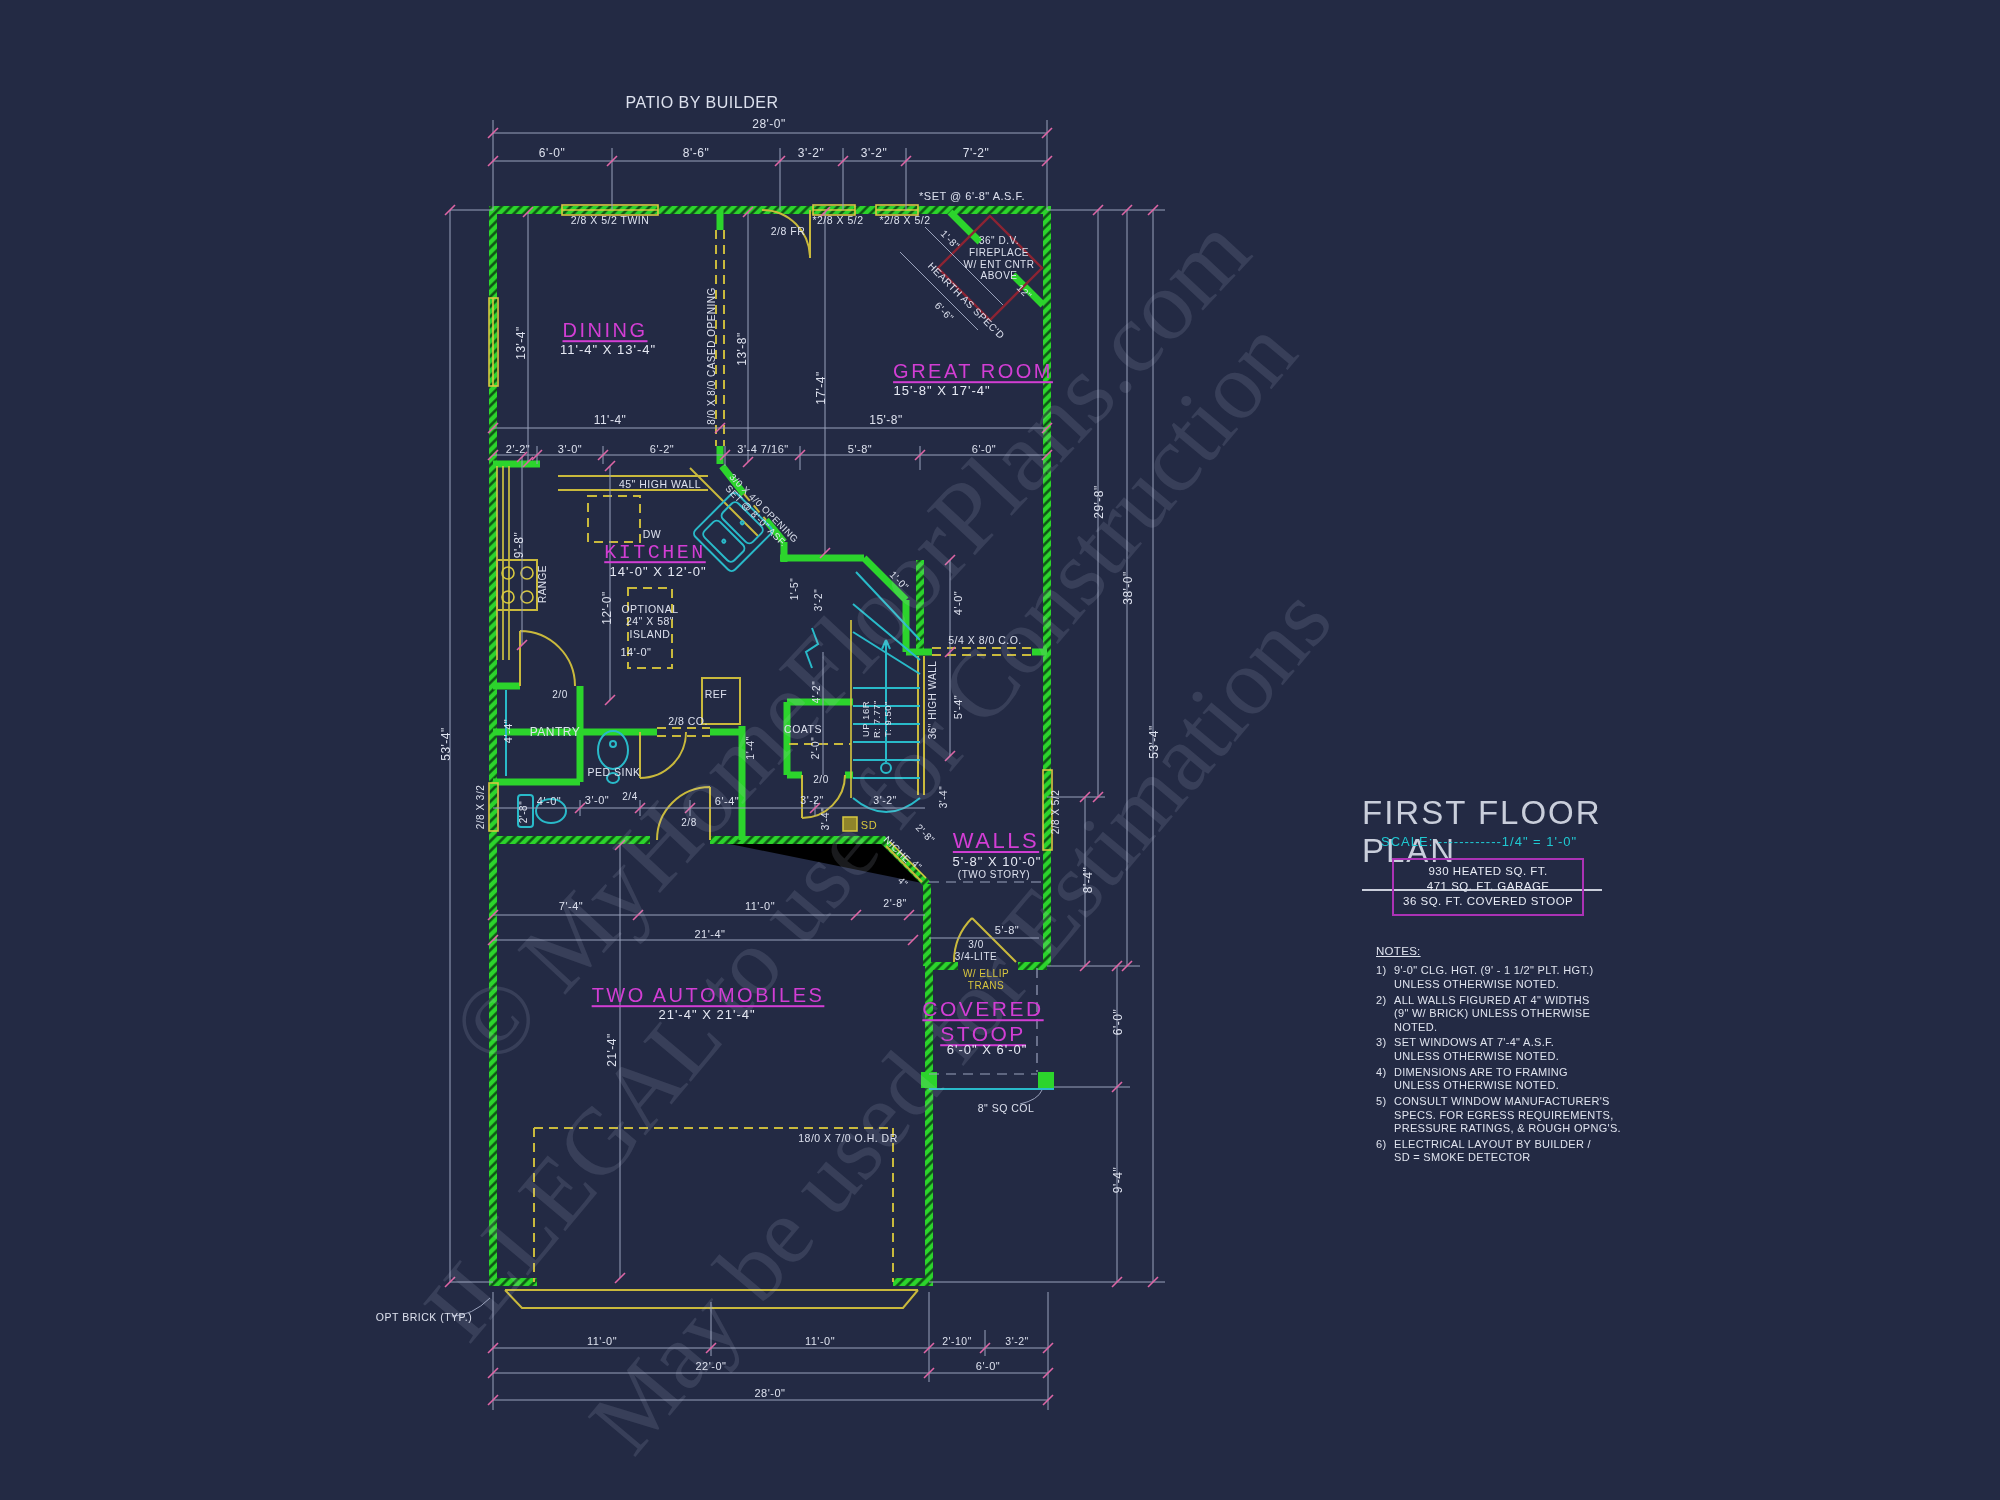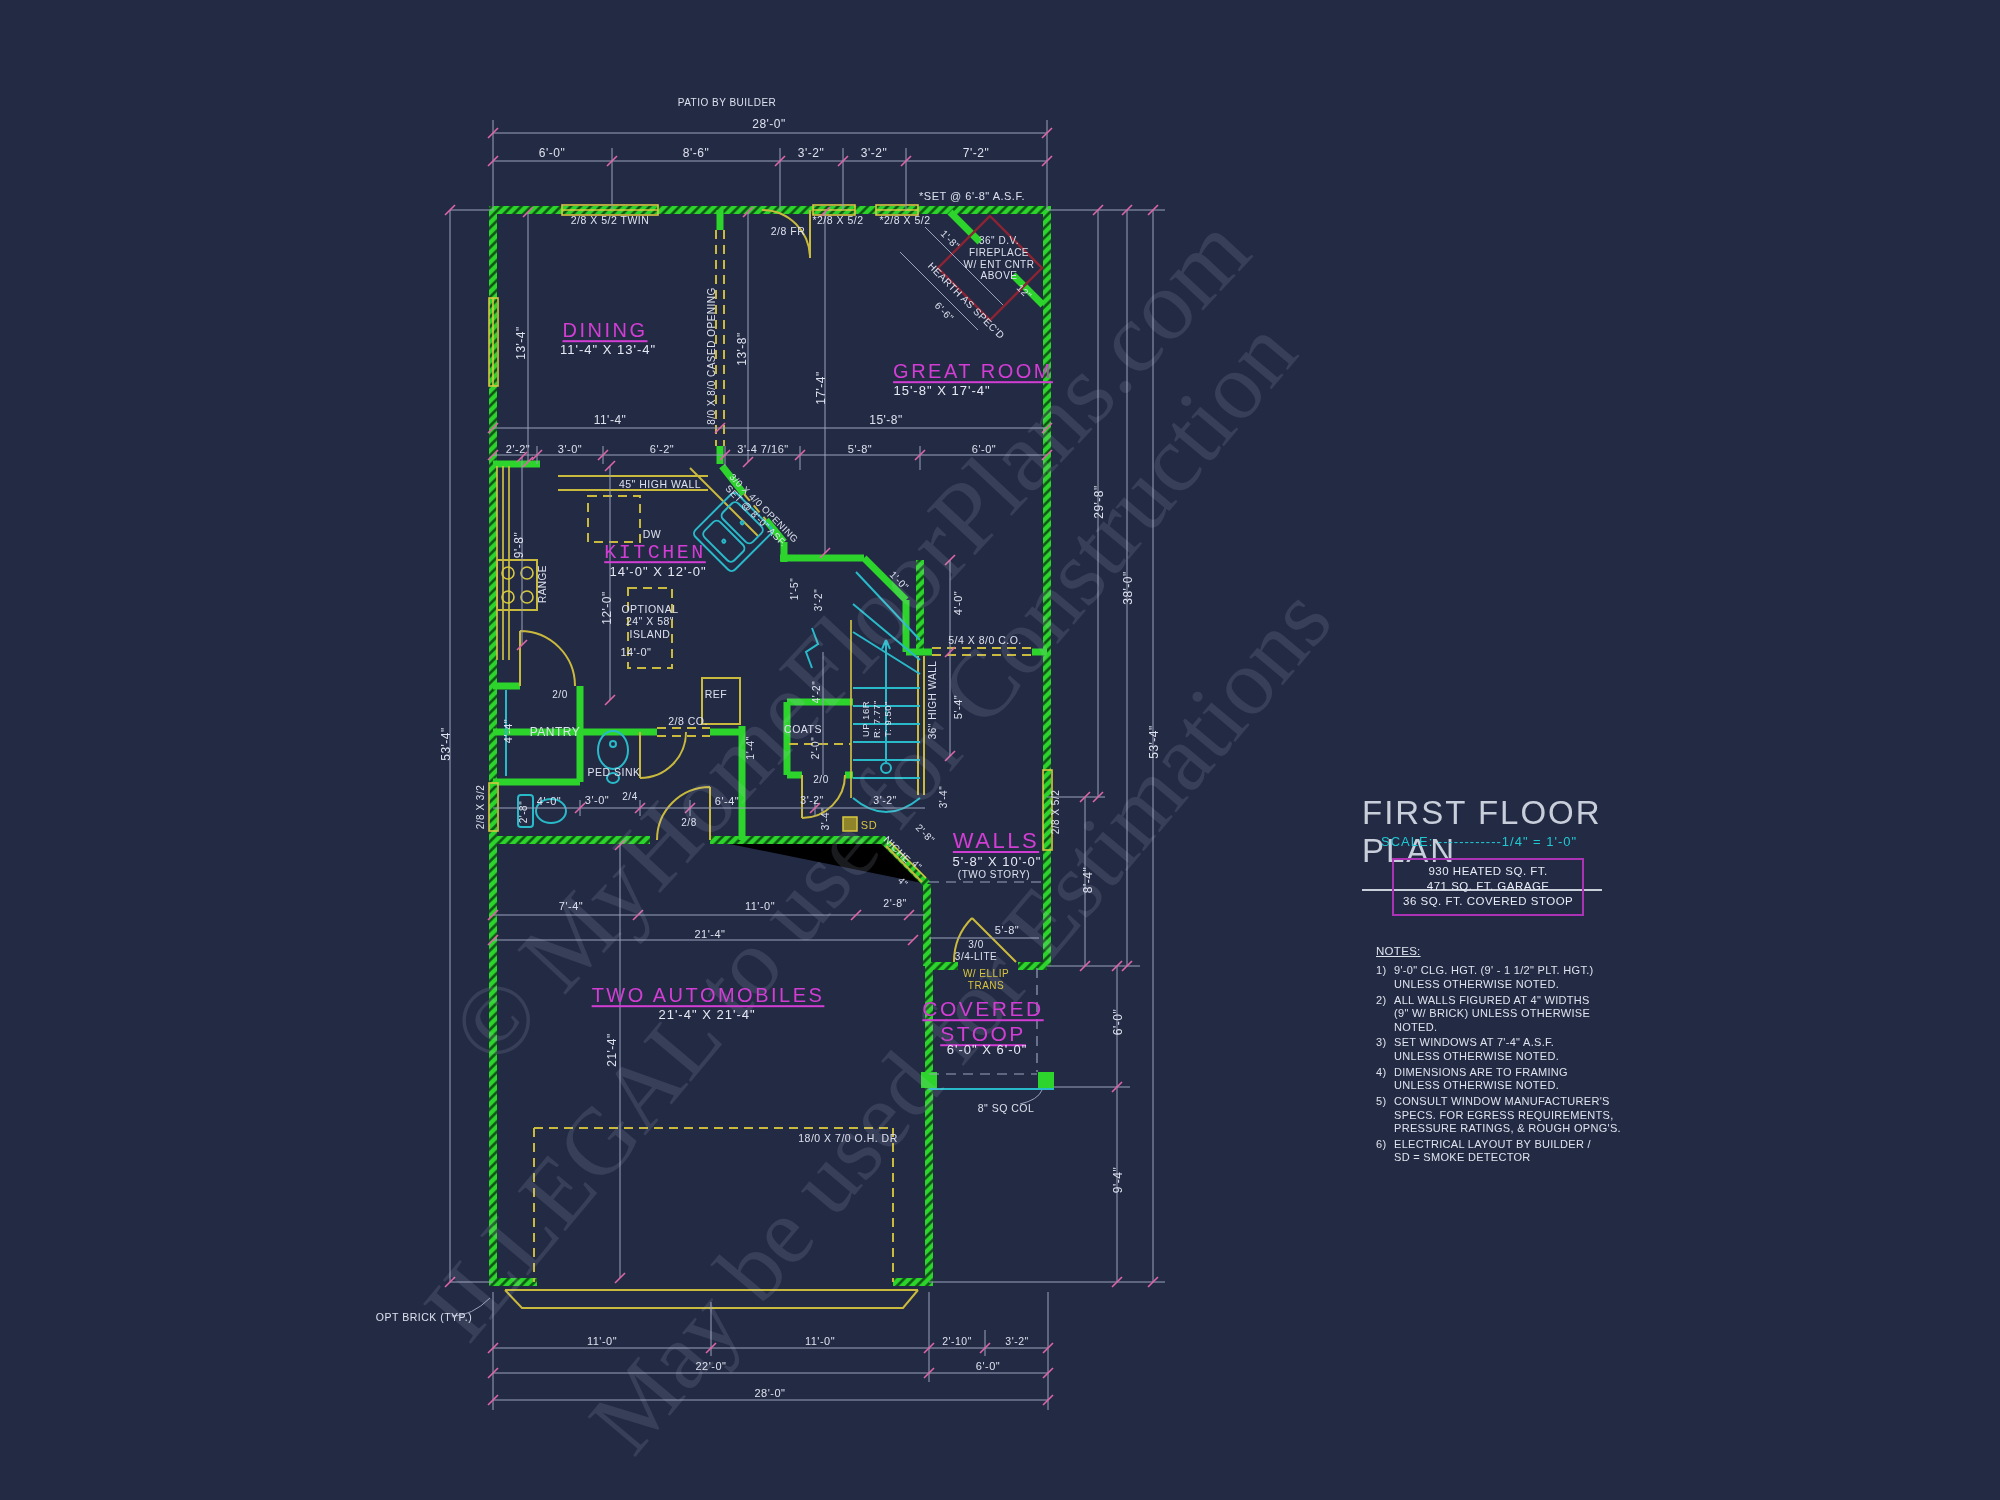--- a/index.html
+++ b/index.html
@@ -235,21 +235,21 @@
       </g>
   </svg>
 
   <div id="wm">
       <span class="wmline" style="left: 850px; top: 640px; font-size: 100px; transform: translate(-50%, -50%) rotate(-47deg);">© MyHomeFloorPlans.com</span>
       <span class="wmline" style="left: 860px; top: 830px; font-size: 95px; transform: translate(-50%, -50%) rotate(-50deg);">ILLEGAL to use for Construction</span>
       <span class="wmline" style="left: 960px; top: 1020px; font-size: 95px; transform: translate(-50%, -50%) rotate(-50deg);">May be used for Estimations</span>
     </div>
 
   <div id="labels">
-      <span class="lab dim" style="left: 727px; top: 103px; font-size: 10px; transform: translate(-50%, -50%) rotate(0deg);">PATIO BY BUILDER</span>
+      <span class="lab dim" style="left: 702px; top: 103px; font-size: 16px; transform: translate(-50%, -50%) rotate(0deg);">PATIO BY BUILDER</span>
       <span class="lab dim" style="left: 769px; top: 124px; transform: translate(-50%, -50%) rotate(0deg);">28'-0"</span>
       <span class="lab dim" style="left: 552px; top: 153px; transform: translate(-50%, -50%) rotate(0deg);">6'-0"</span>
       <span class="lab dim" style="left: 696px; top: 153px; transform: translate(-50%, -50%) rotate(0deg);">8'-6"</span>
       <span class="lab dim" style="left: 811px; top: 153px; transform: translate(-50%, -50%) rotate(0deg);">3'-2"</span>
       <span class="lab dim" style="left: 874px; top: 153px; transform: translate(-50%, -50%) rotate(0deg);">3'-2"</span>
       <span class="lab dim" style="left: 976px; top: 153px; transform: translate(-50%, -50%) rotate(0deg);">7'-2"</span>
       <span class="lab dim" style="left: 972px; top: 196px; font-size: 11px; transform: translate(-50%, -50%) rotate(0deg);">*SET @ 6'-8" A.S.F.</span>
       <span class="lab dim" style="left: 610px; top: 220px; font-size: 10.5px; transform: translate(-50%, -50%) rotate(0deg);">2/8 X 5/2 TWIN</span>
       <span class="lab dim" style="left: 838px; top: 220px; font-size: 10.5px; transform: translate(-50%, -50%) rotate(0deg);">*2/8 X 5/2</span>
       <span class="lab dim" style="left: 905px; top: 220px; font-size: 10.5px; transform: translate(-50%, -50%) rotate(0deg);">*2/8 X 5/2</span>

